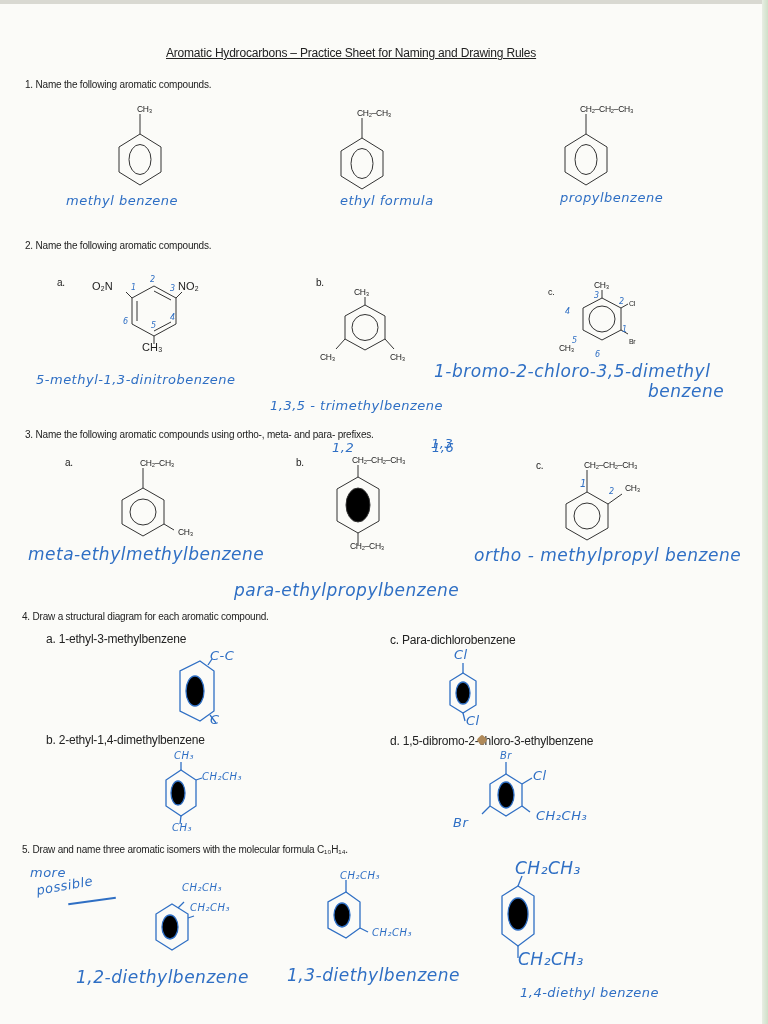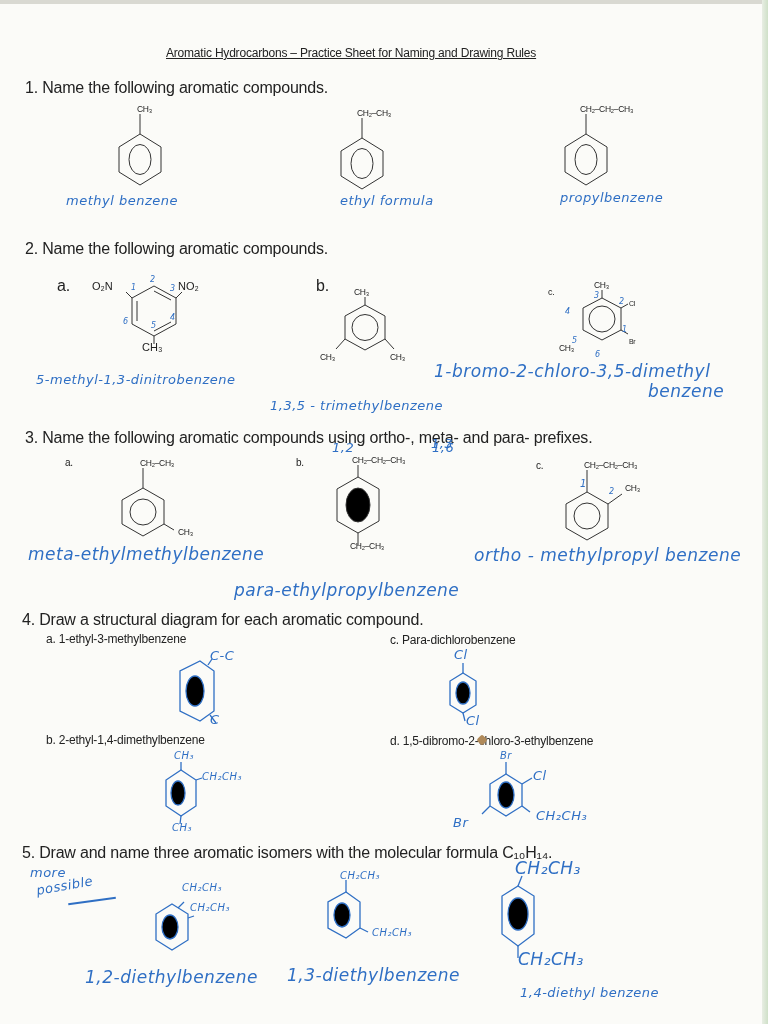--- a/index.html
+++ b/index.html
@@ -6,21 +6,21 @@
     body {
       width: 768px; height: 1024px; position: relative; overflow: hidden;
       background: #fbfbf8;
       font-family: "Liberation Sans Narrow", "Liberation Sans", sans-serif;
       color: #222;
     }
     .page-edge-top { position: absolute; left: 0; top: 0; width: 768px; height: 4px; background: #d9d9d2; }
     .page-edge-right { position: absolute; right: 0; top: 0; width: 6px; height: 1024px; background: linear-gradient(90deg,#e8eee4,#cfe0c8); }
     .abs { position: absolute; white-space: nowrap; }
     .title { font-size: 12px; text-decoration: underline; letter-spacing: -0.2px; }
-    .q { font-size: 16px; letter-spacing: -0.2px; }
+    .q { font-size: 10px; letter-spacing: -0.2px; }
     .sub { font-size: 12px; letter-spacing: -0.2px; }
     .chem { font-size: 8.5px; font-family: "Liberation Sans", sans-serif; letter-spacing: -0.3px; }
     .chem-lg { font-size: 11px; font-family: "Liberation Sans", sans-serif; }
     .hand { color: #2f6fc4; font-family: "DejaVu Sans", sans-serif; font-style: oblique; letter-spacing: 0.5px; }
     .hand-xl { font-size: 13px; }
     .hand-l { font-size: 17px; }
     .hand-m { font-size: 13px; }
     .hand-s { font-size: 10px; }
     .hand-xs { font-size: 8px; }
     svg.ring { position: absolute; overflow: visible; }
@@ -243,21 +243,21 @@
 
 <section>
   <div class="abs hand hand-s" style="left:182px; top:882px;">CH₂CH₃</div>
   <div class="abs hand hand-s" style="left:190px; top:902px;">CH₂CH₃</div>
   <svg class="ring" style="left:144px; top:900px;" width="60" height="60">
     <polygon class="ink-blue" points="28,4 44,14 44,40 28,50 12,40 12,14"></polygon>
     <ellipse class="ink-blue" cx="26" cy="27" rx="8" ry="12"></ellipse>
     <line class="ink-blue" x1="34" y1="8" x2="40" y2="2"></line>
     <line class="ink-blue" x1="44" y1="18" x2="50" y2="16"></line>
   </svg>
-  <div class="abs hand hand-l" style="left:85px; top:967px;font-style:italic;">1,2-diethylbenzene</div>
+  <div class="abs hand hand-l" style="left:76px; top:967px;font-style:italic;">1,2-diethylbenzene</div>
 </section>
 
 <section>
   <div class="abs hand hand-s" style="left:340px; top:870px;">CH₂CH₃</div>
   <svg class="ring" style="left:318px; top:880px;" width="60" height="70">
     <line class="ink-blue" x1="28" y1="0" x2="28" y2="12"></line>
     <polygon class="ink-blue" points="28,12 42,22 42,48 28,58 10,48 10,22"></polygon>
     <ellipse class="ink-blue" cx="24" cy="35" rx="8" ry="12"></ellipse>
     <line class="ink-blue" x1="42" y1="48" x2="50" y2="52"></line>
   </svg>

